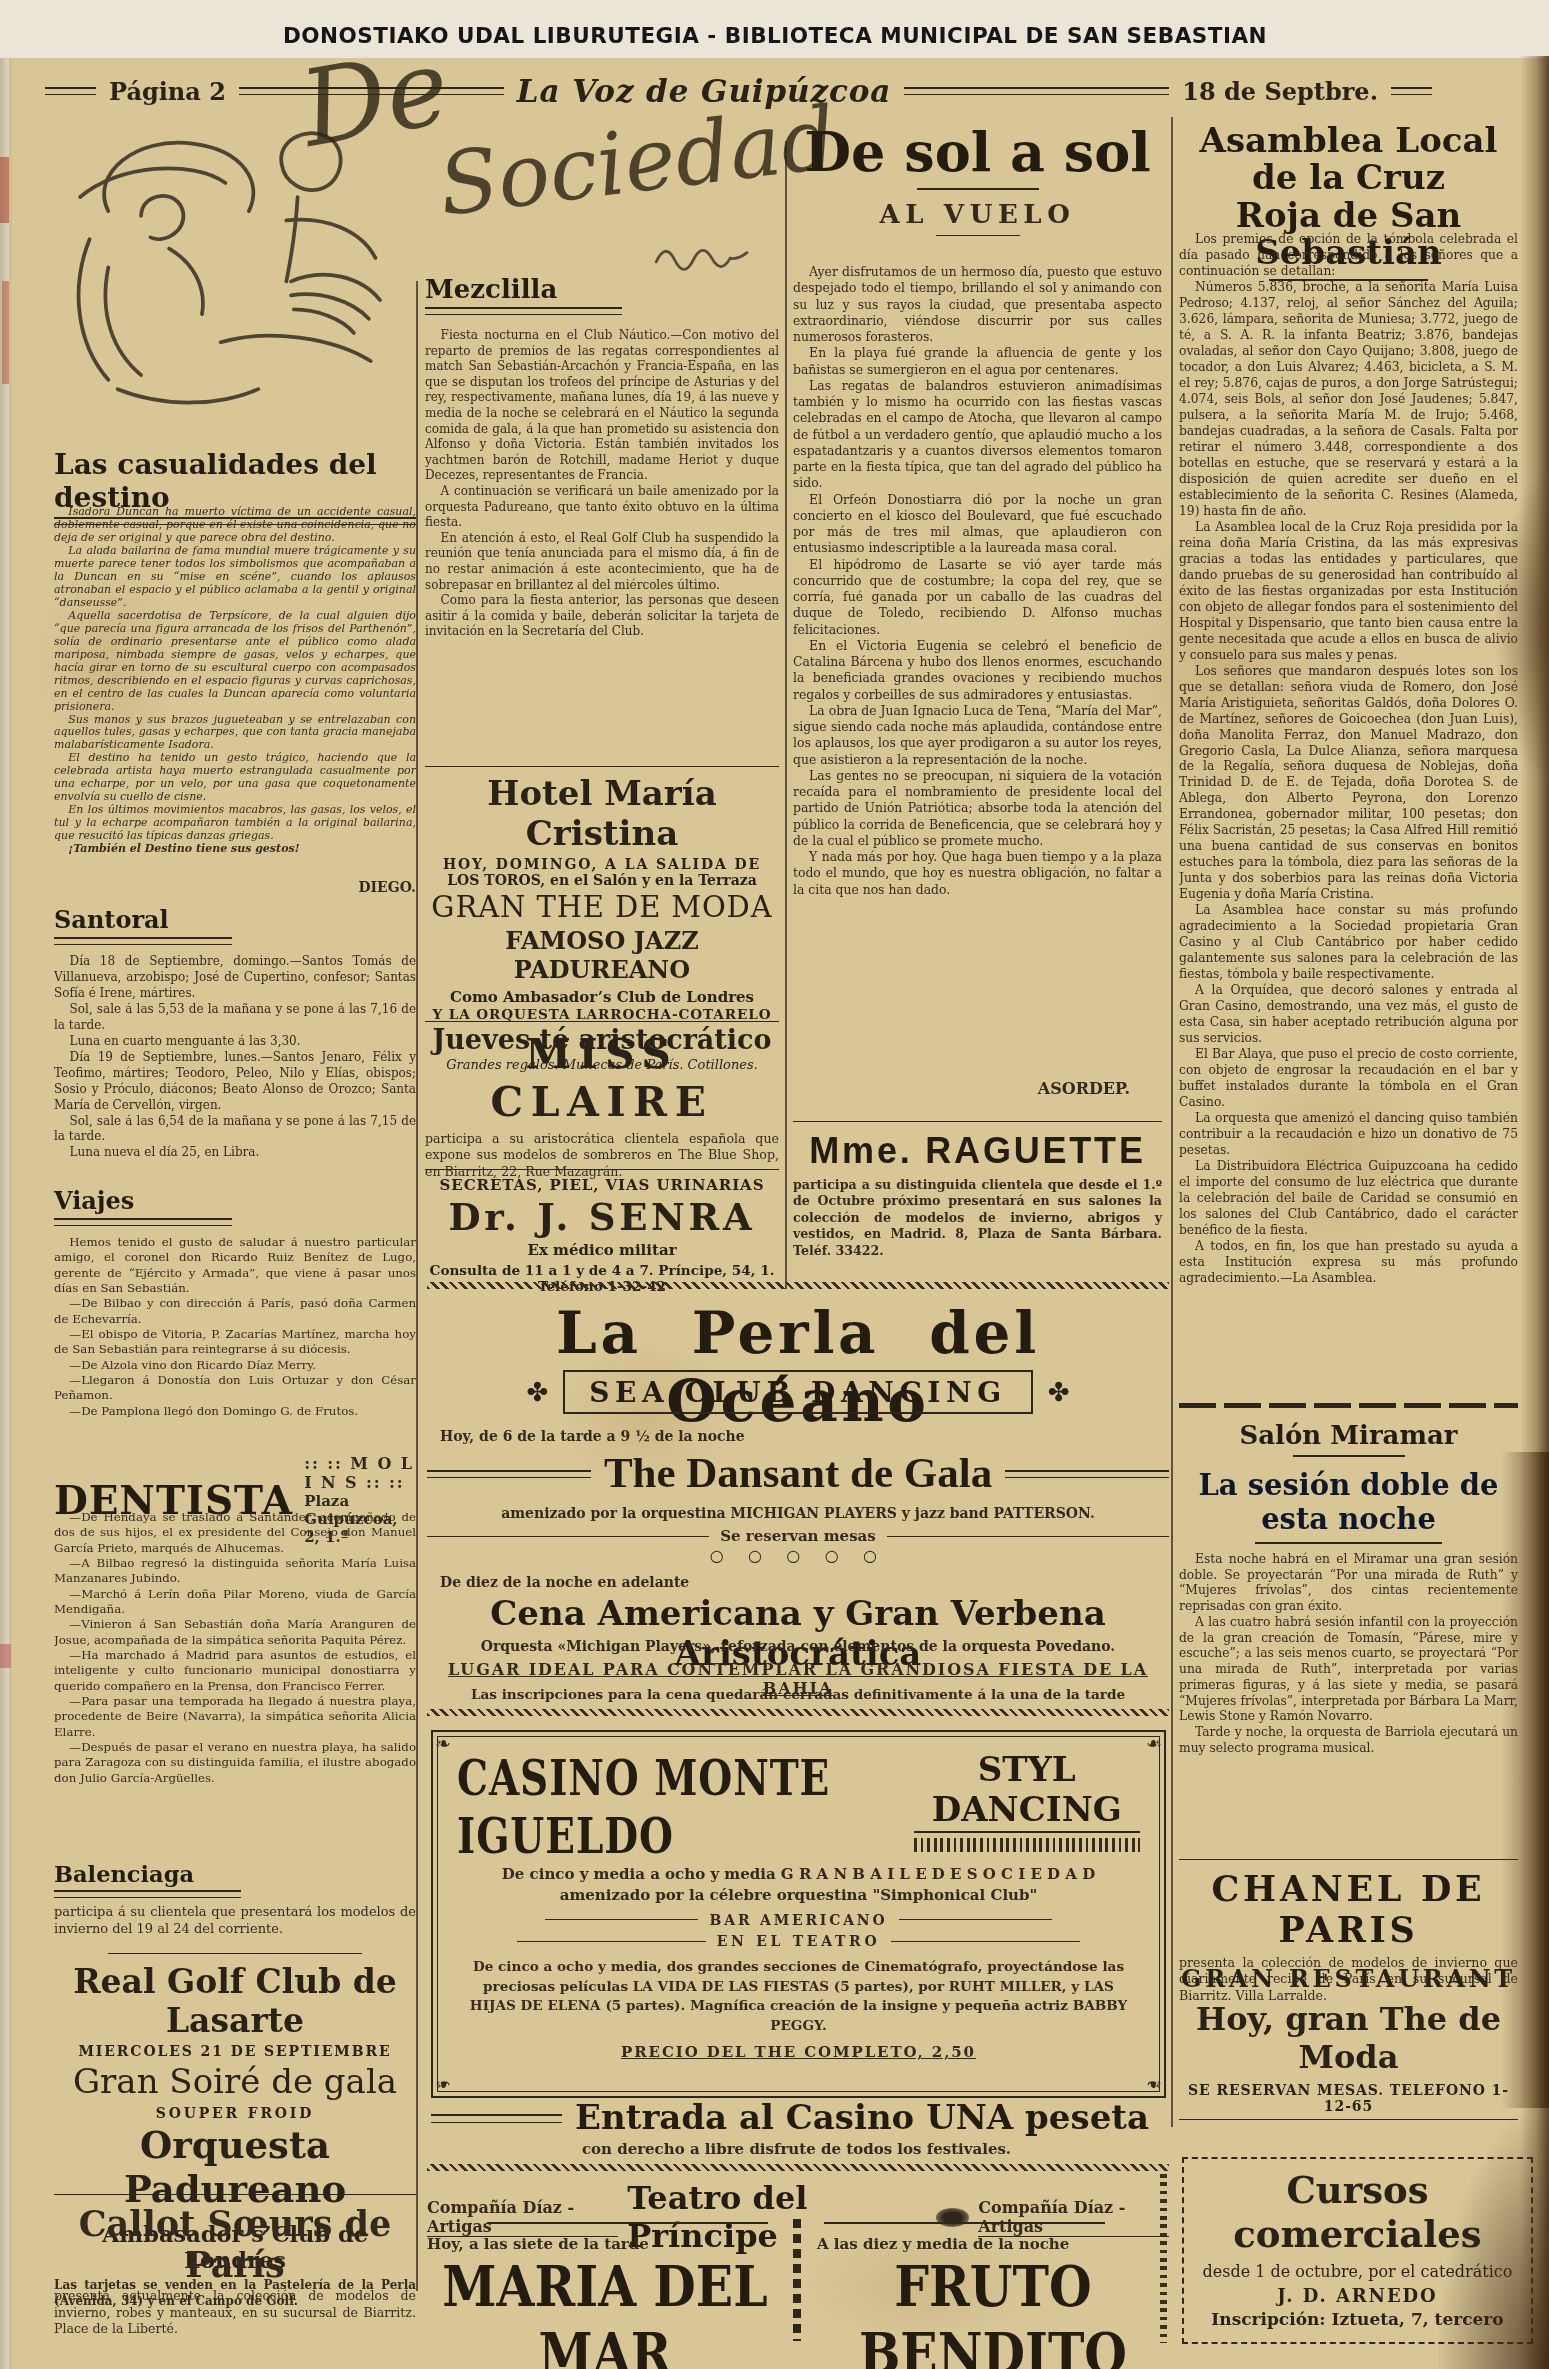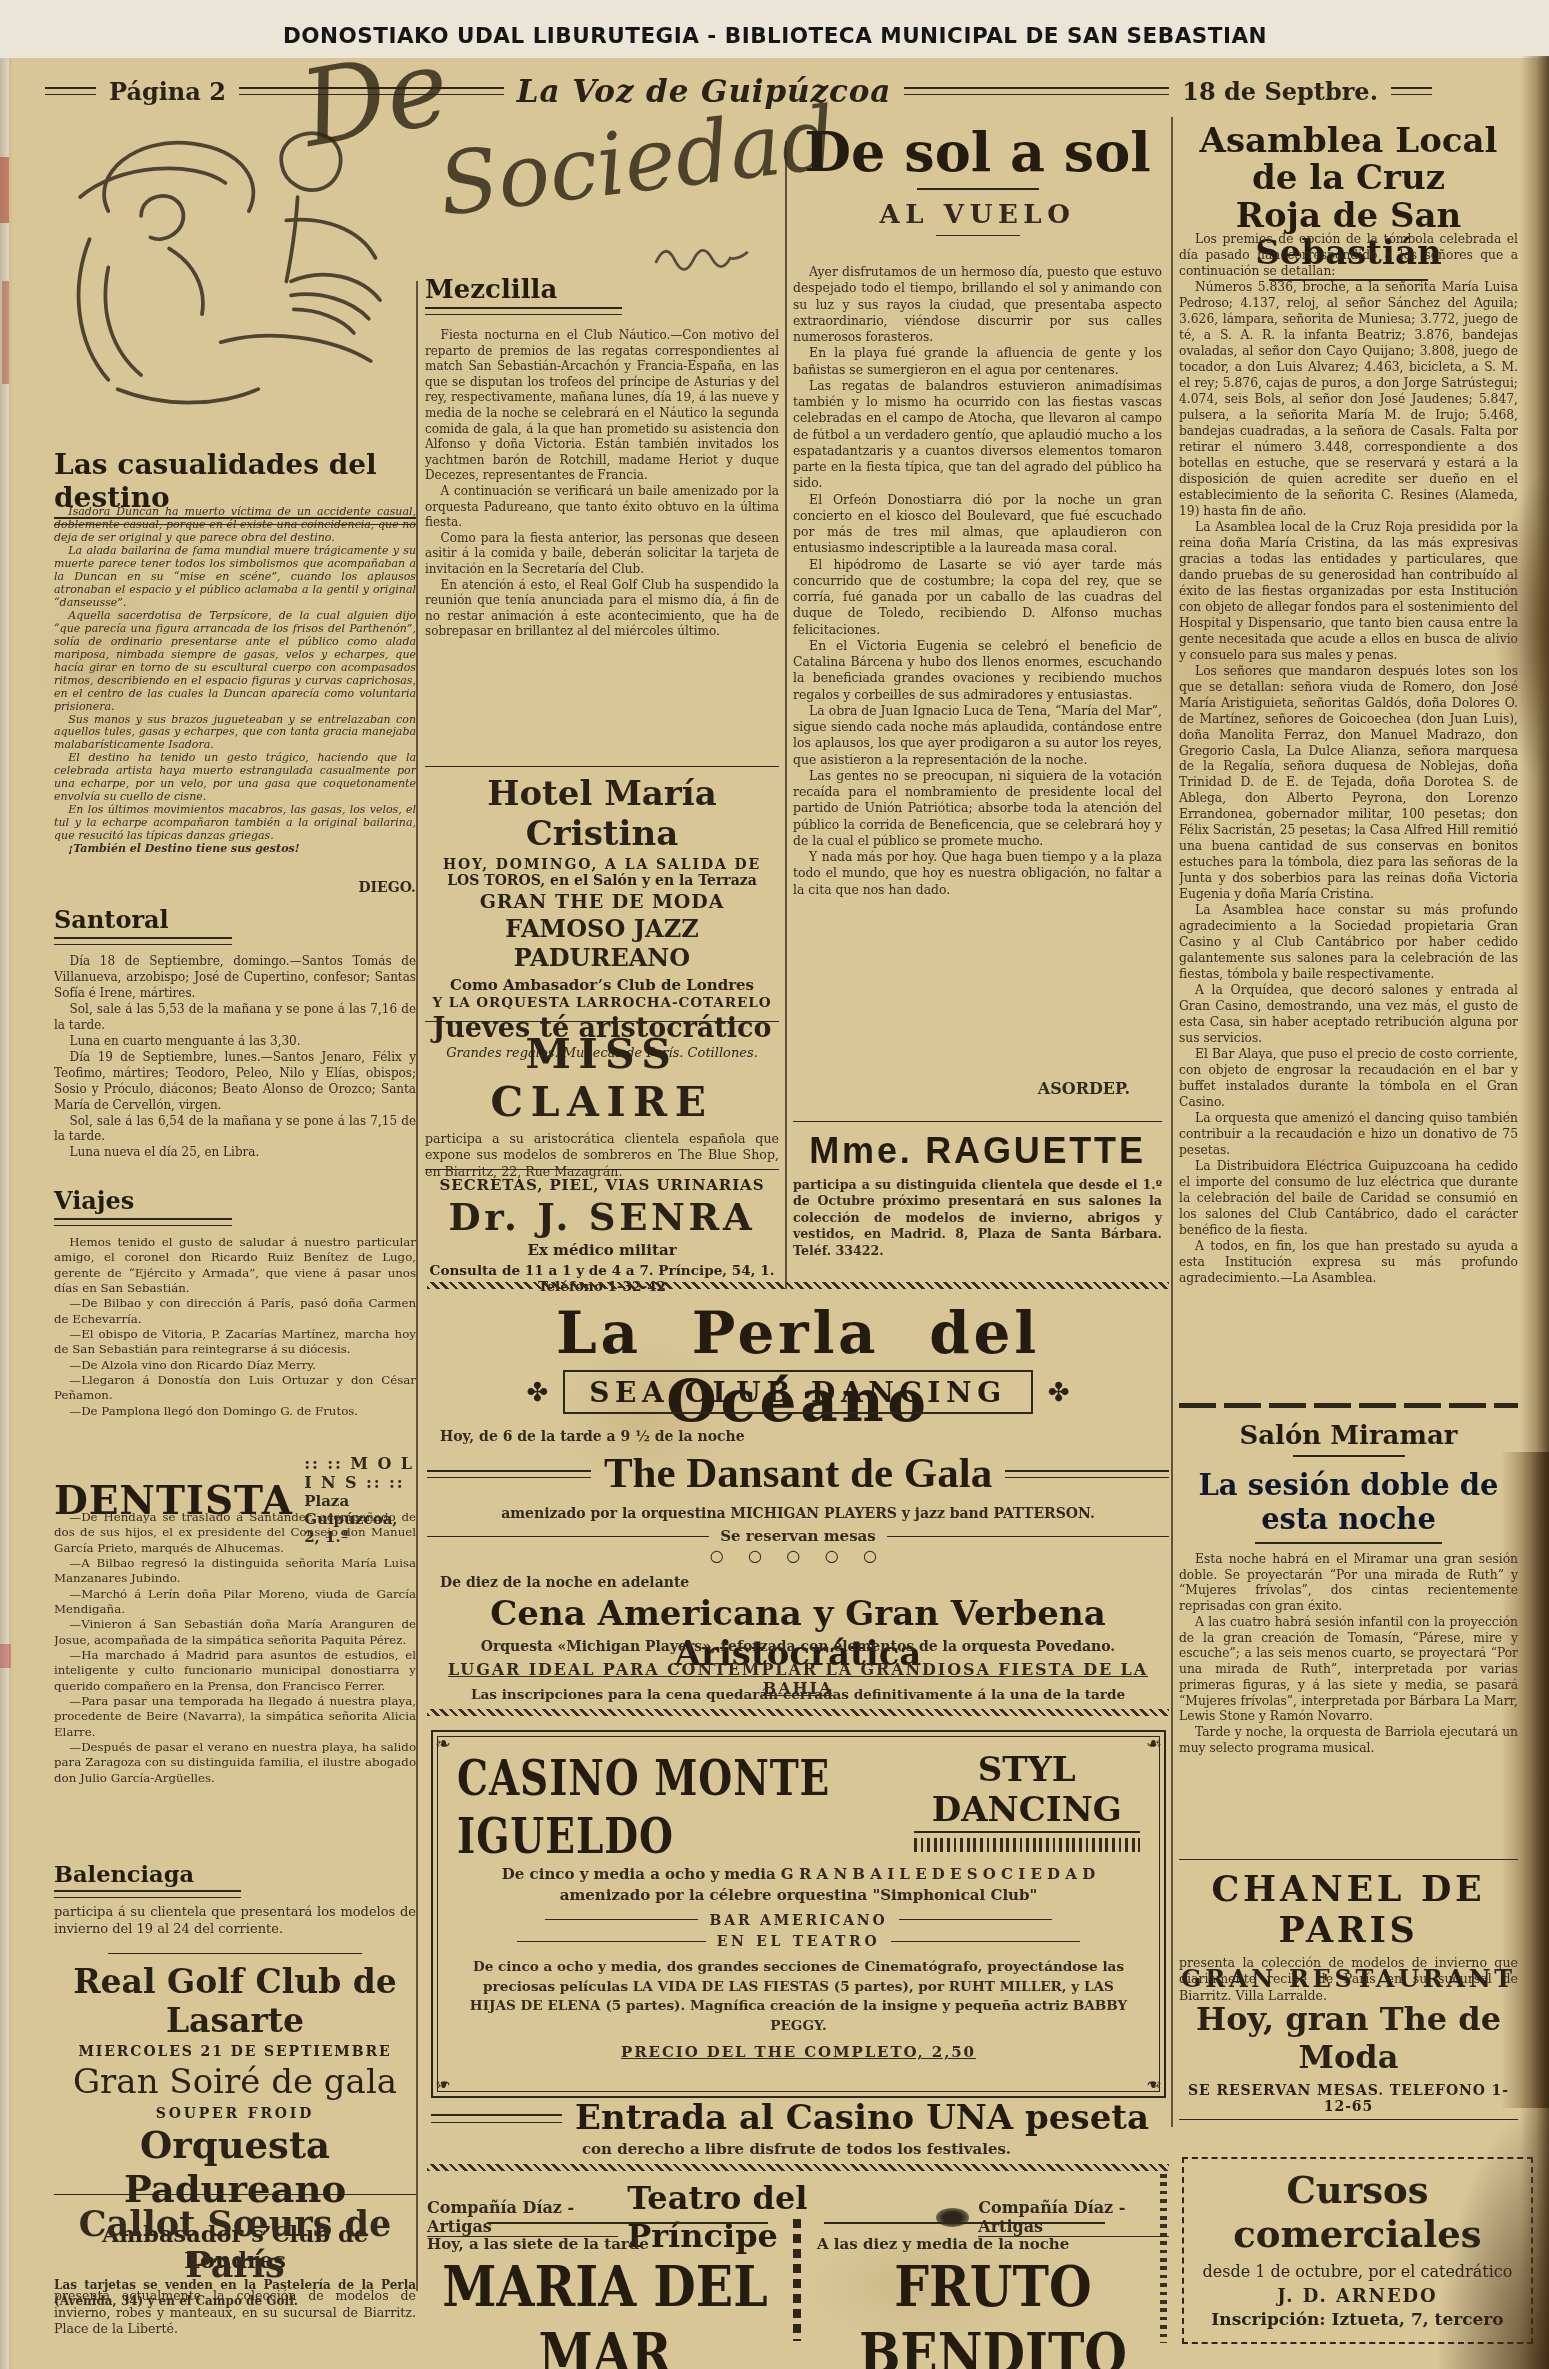--- a/index.html
+++ b/index.html
@@ -171,30 +171,30 @@
     <div class="bt" style="font-size:12.6px;margin-top:3.7px;">presenta actualmente la colección de modelos de invierno, robes y manteaux, en su sucursal de Biarritz. Place de la Liberté.</div>
   </div>
 
   <div class="abs" style="left:425px;top:274px;width:354px;">
     <div class="sec-head" style="font-size:26px;">Mezclilla</div>
     <div class="dbl" style="width:197px;"></div>
   </div>
   <div class="abs bt" style="left:425px;top:328px;width:354px;height:431px;overflow:hidden;font-size:12px;line-height:1.3;">
     <p>Fiesta nocturna en el Club Náutico.—Con motivo del reparto de premios de las regatas correspondientes al match San Sebastián-Arcachón y Francia-España, en las que se disputan los trofeos del príncipe de Asturias y del rey, respectivamente, mañana lunes, día 19, á las nueve y media de la noche se celebrará en el Náutico la segunda comida de gala, á la que han prometido su asistencia don Alfonso y doña Victoria. Están también invitados los yachtmen barón de Rotchill, madame Heriot y duque Decezes, representantes de Francia.</p>
     <p>A continuación se verificará un baile amenizado por la orquesta Padureano, que tanto éxito obtuvo en la última fiesta.</p>
+    <p>En atención á esto, el Real Golf Club ha suspendido la reunión que tenía anunciada para el mismo día, á fin de no restar animación á este acontecimiento, que ha de sobrepasar en brillantez al del miércoles último.</p>
     <p>Como para la fiesta anterior, las personas que deseen asitir á la comida y baile, deberán solicitar la tarjeta de invitación en la Secretaría del Club.</p>
-    <p>En atención á esto, el Real Golf Club ha suspendido la reunión que tenía anunciada para el mismo día, á fin de no restar animación á este acontecimiento, que ha de sobrepasar en brillantez al del miércoles último.</p>
   </div>
 
   <div class="abs adcenter" style="left:425px;top:766px;width:354px;">
     <div style="border-top:1.9px solid #2f261b;margin-bottom:5.6px;"></div>
     <div style="font-size:34px;font-weight:bold;">Hotel María Cristina</div>
     <div style="font-size:14px;font-weight:bold;letter-spacing:1.9px;margin-top:3.7px;">HOY, DOMINGO, A LA SALIDA DE</div>
     <div style="font-size:14px;font-weight:bold;">LOS TOROS, en el Salón y en la Terraza</div>
-    <div style="font-size:19px;font-weight:bold;letter-spacing:0.9px;margin-top:1.9px;">GRAN THE DE MODA</div>
+    <div style="font-size:29px;font-weight:normal;letter-spacing:0.9px;margin-top:1.9px;">GRAN THE DE MODA</div>
     <div style="font-size:24px;font-weight:bold;margin-top:1.9px;">FAMOSO JAZZ PADUREANO</div>
     <div style="font-size:15px;font-weight:bold;margin-top:3.7px;">Como Ambasador’s Club de Londres</div>
     <div style="font-size:13.6px;font-weight:bold;letter-spacing:0.9px;">Y LA ORQUESTA LARROCHA-COTARELO</div>
     <div style="font-size:27px;font-weight:bold;margin-top:1.9px;">Jueves té aristocrático</div>
     <div class="it" style="font-size:13px;margin-top:2.8px;">Grandes regalos. Muñecas de París. Cotillones.</div>
   </div>
 
   <div class="abs adcenter" style="left:425px;top:1021px;width:354px;">
     <div style="border-top:1.9px solid #2f261b;margin-bottom:7.5px;"></div>
     <div style="font-size:41px;letter-spacing:7.5px;font-weight:bold;">MISS CLAIRE</div>

